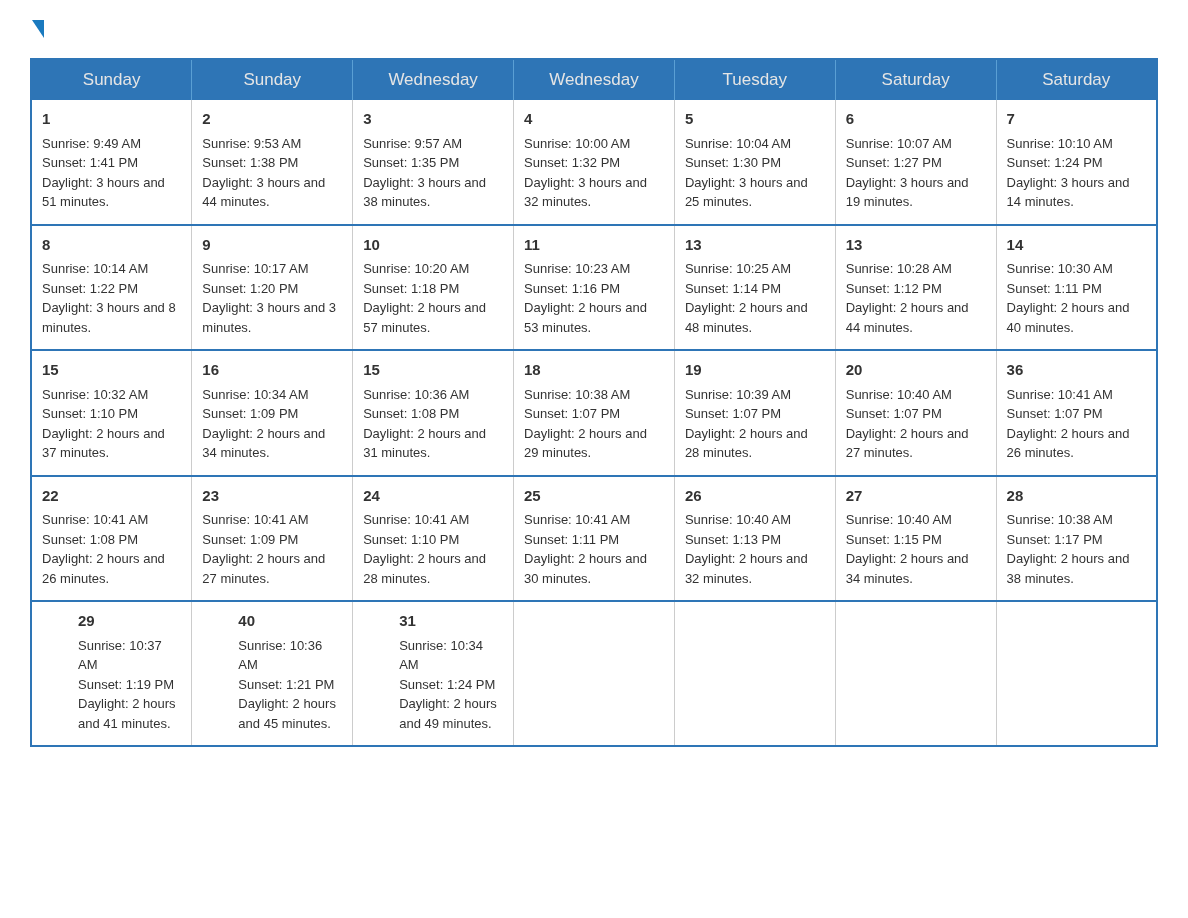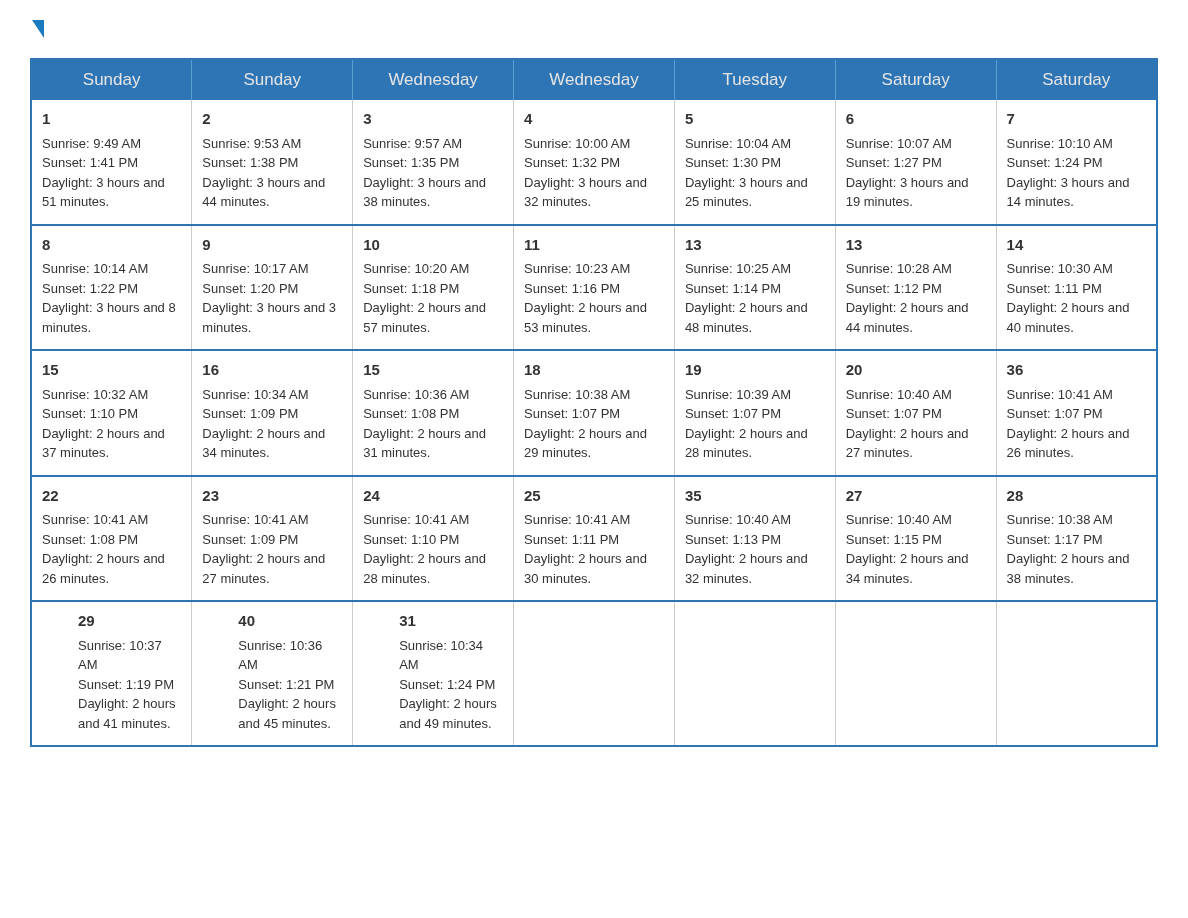--- a/index.html
+++ b/index.html
@@ -150,21 +150,21 @@
         <td><span class="day-number">18</span>Sunrise: 10:38 AM<br>Sunset: 1:07 PM<br>Daylight: 2 hours and 29 minutes.</td>
         <td><span class="day-number">19</span>Sunrise: 10:39 AM<br>Sunset: 1:07 PM<br>Daylight: 2 hours and 28 minutes.</td>
         <td><span class="day-number">20</span>Sunrise: 10:40 AM<br>Sunset: 1:07 PM<br>Daylight: 2 hours and 27 minutes.</td>
         <td><span class="day-number">36</span>Sunrise: 10:41 AM<br>Sunset: 1:07 PM<br>Daylight: 2 hours and 26 minutes.</td>
       </tr>
       <tr>
         <td><span class="day-number">22</span>Sunrise: 10:41 AM<br>Sunset: 1:08 PM<br>Daylight: 2 hours and 26 minutes.</td>
         <td><span class="day-number">23</span>Sunrise: 10:41 AM<br>Sunset: 1:09 PM<br>Daylight: 2 hours and 27 minutes.</td>
         <td><span class="day-number">24</span>Sunrise: 10:41 AM<br>Sunset: 1:10 PM<br>Daylight: 2 hours and 28 minutes.</td>
         <td><span class="day-number">25</span>Sunrise: 10:41 AM<br>Sunset: 1:11 PM<br>Daylight: 2 hours and 30 minutes.</td>
-        <td><span class="day-number">35</span>Sunrise: 10:40 AM<br>Sunset: 1:13 PM<br>Daylight: 2 hours and 32 minutes.</td>
+        <td><span class="day-number">26</span>Sunrise: 10:40 AM<br>Sunset: 1:13 PM<br>Daylight: 2 hours and 32 minutes.</td>
         <td><span class="day-number">27</span>Sunrise: 10:40 AM<br>Sunset: 1:15 PM<br>Daylight: 2 hours and 34 minutes.</td>
         <td><span class="day-number">28</span>Sunrise: 10:38 AM<br>Sunset: 1:17 PM<br>Daylight: 2 hours and 38 minutes.</td>
       </tr>
       <tr>
         <td><span class="day-number">29</span>Sunrise: 10:37 AM<br>Sunset: 1:19 PM<br>Daylight: 2 hours and 41 minutes.</td>
         <td><span class="day-number">40</span>Sunrise: 10:36 AM<br>Sunset: 1:21 PM<br>Daylight: 2 hours and 45 minutes.</td>
         <td><span class="day-number">31</span>Sunrise: 10:34 AM<br>Sunset: 1:24 PM<br>Daylight: 2 hours and 49 minutes.</td>
         <td class="empty-cell"></td>
         <td class="empty-cell"></td>
         <td class="empty-cell"></td>

